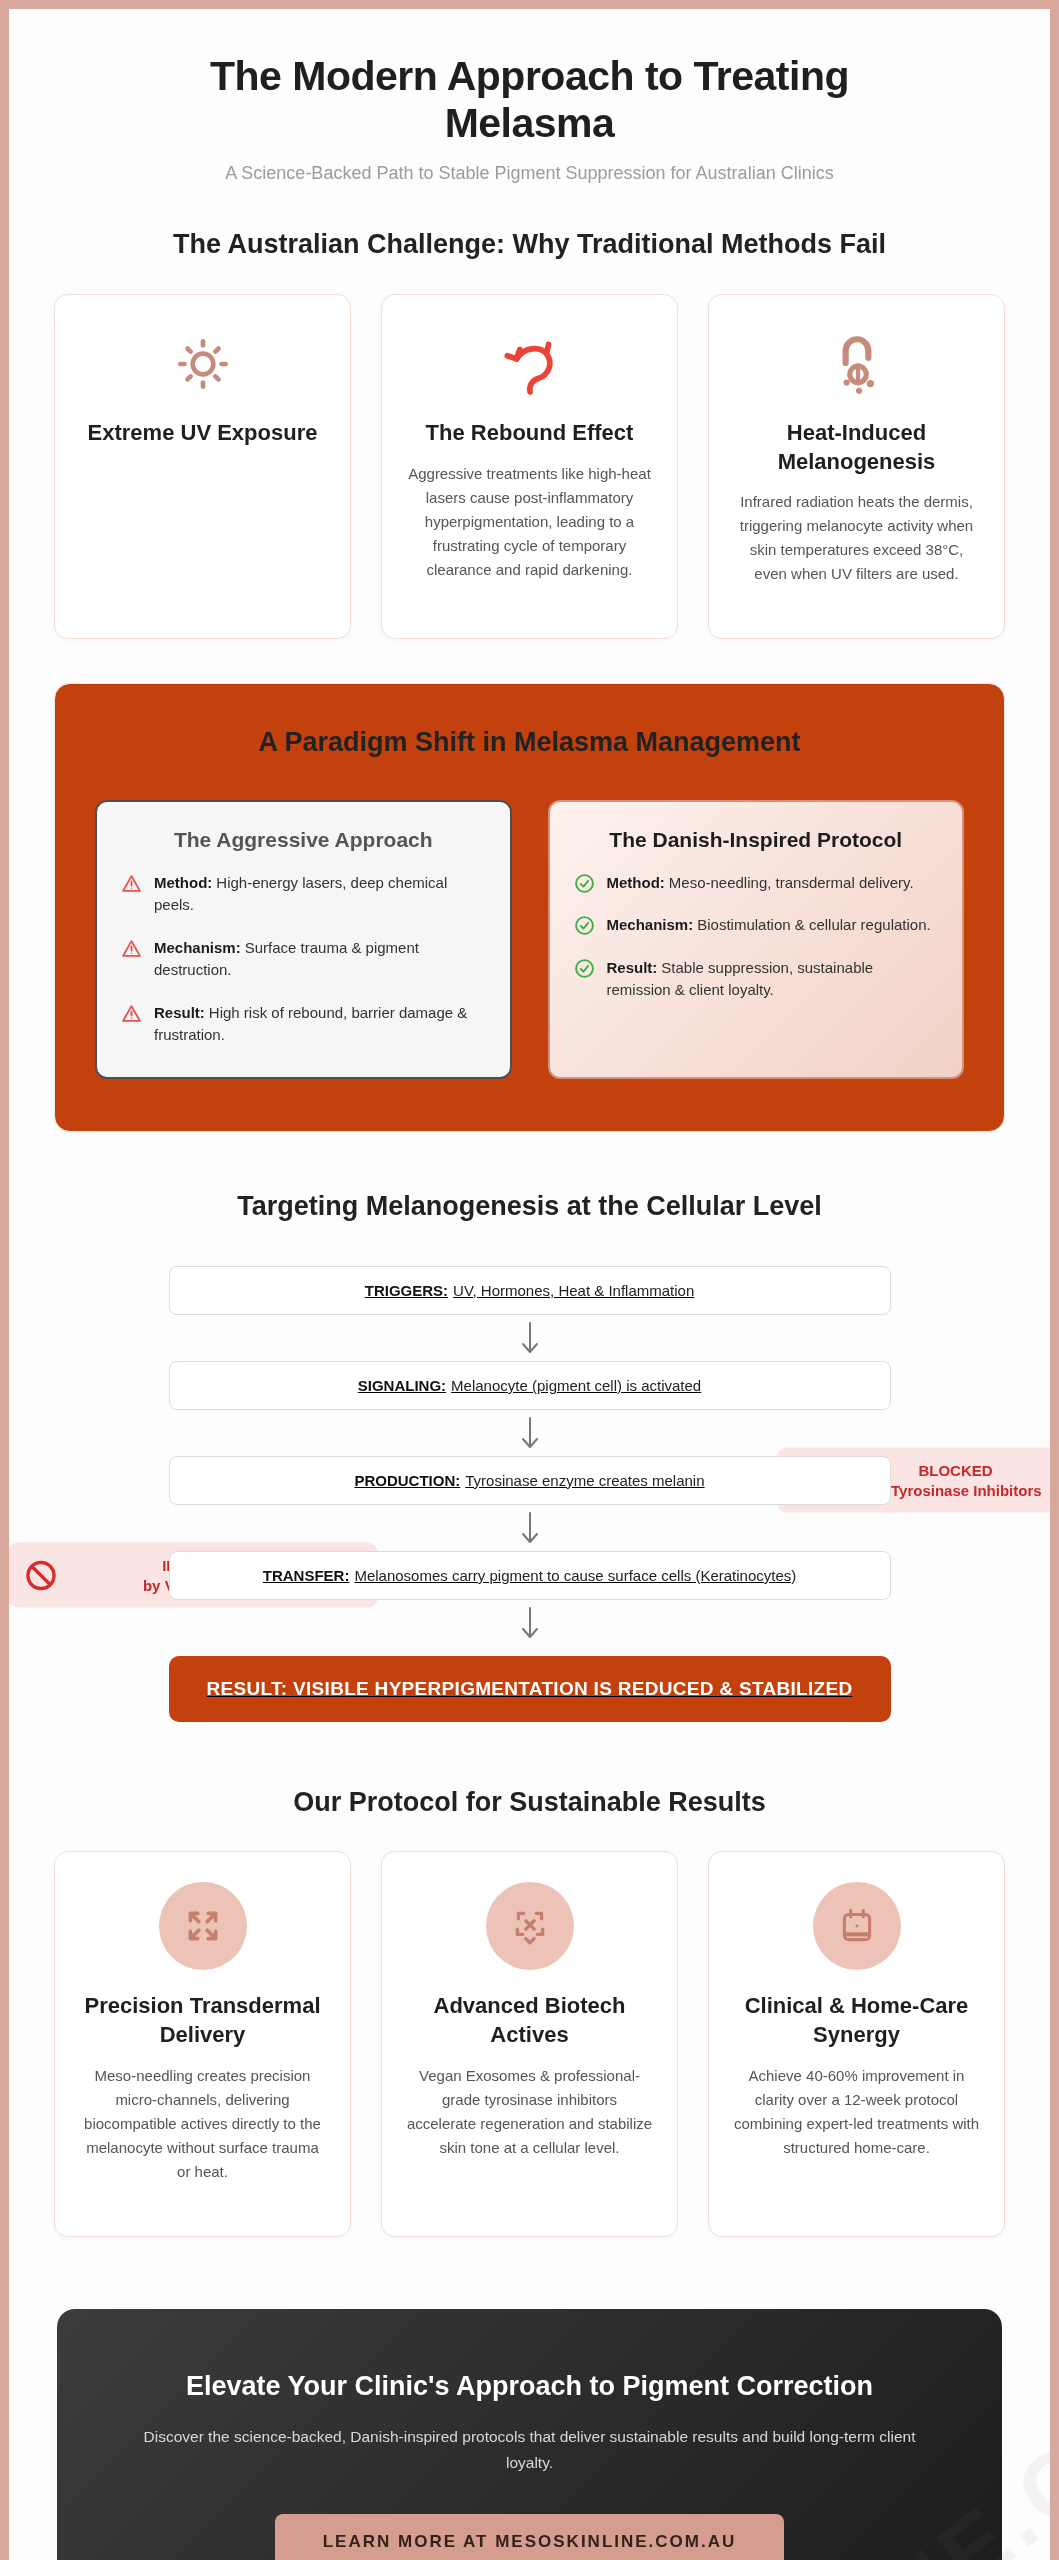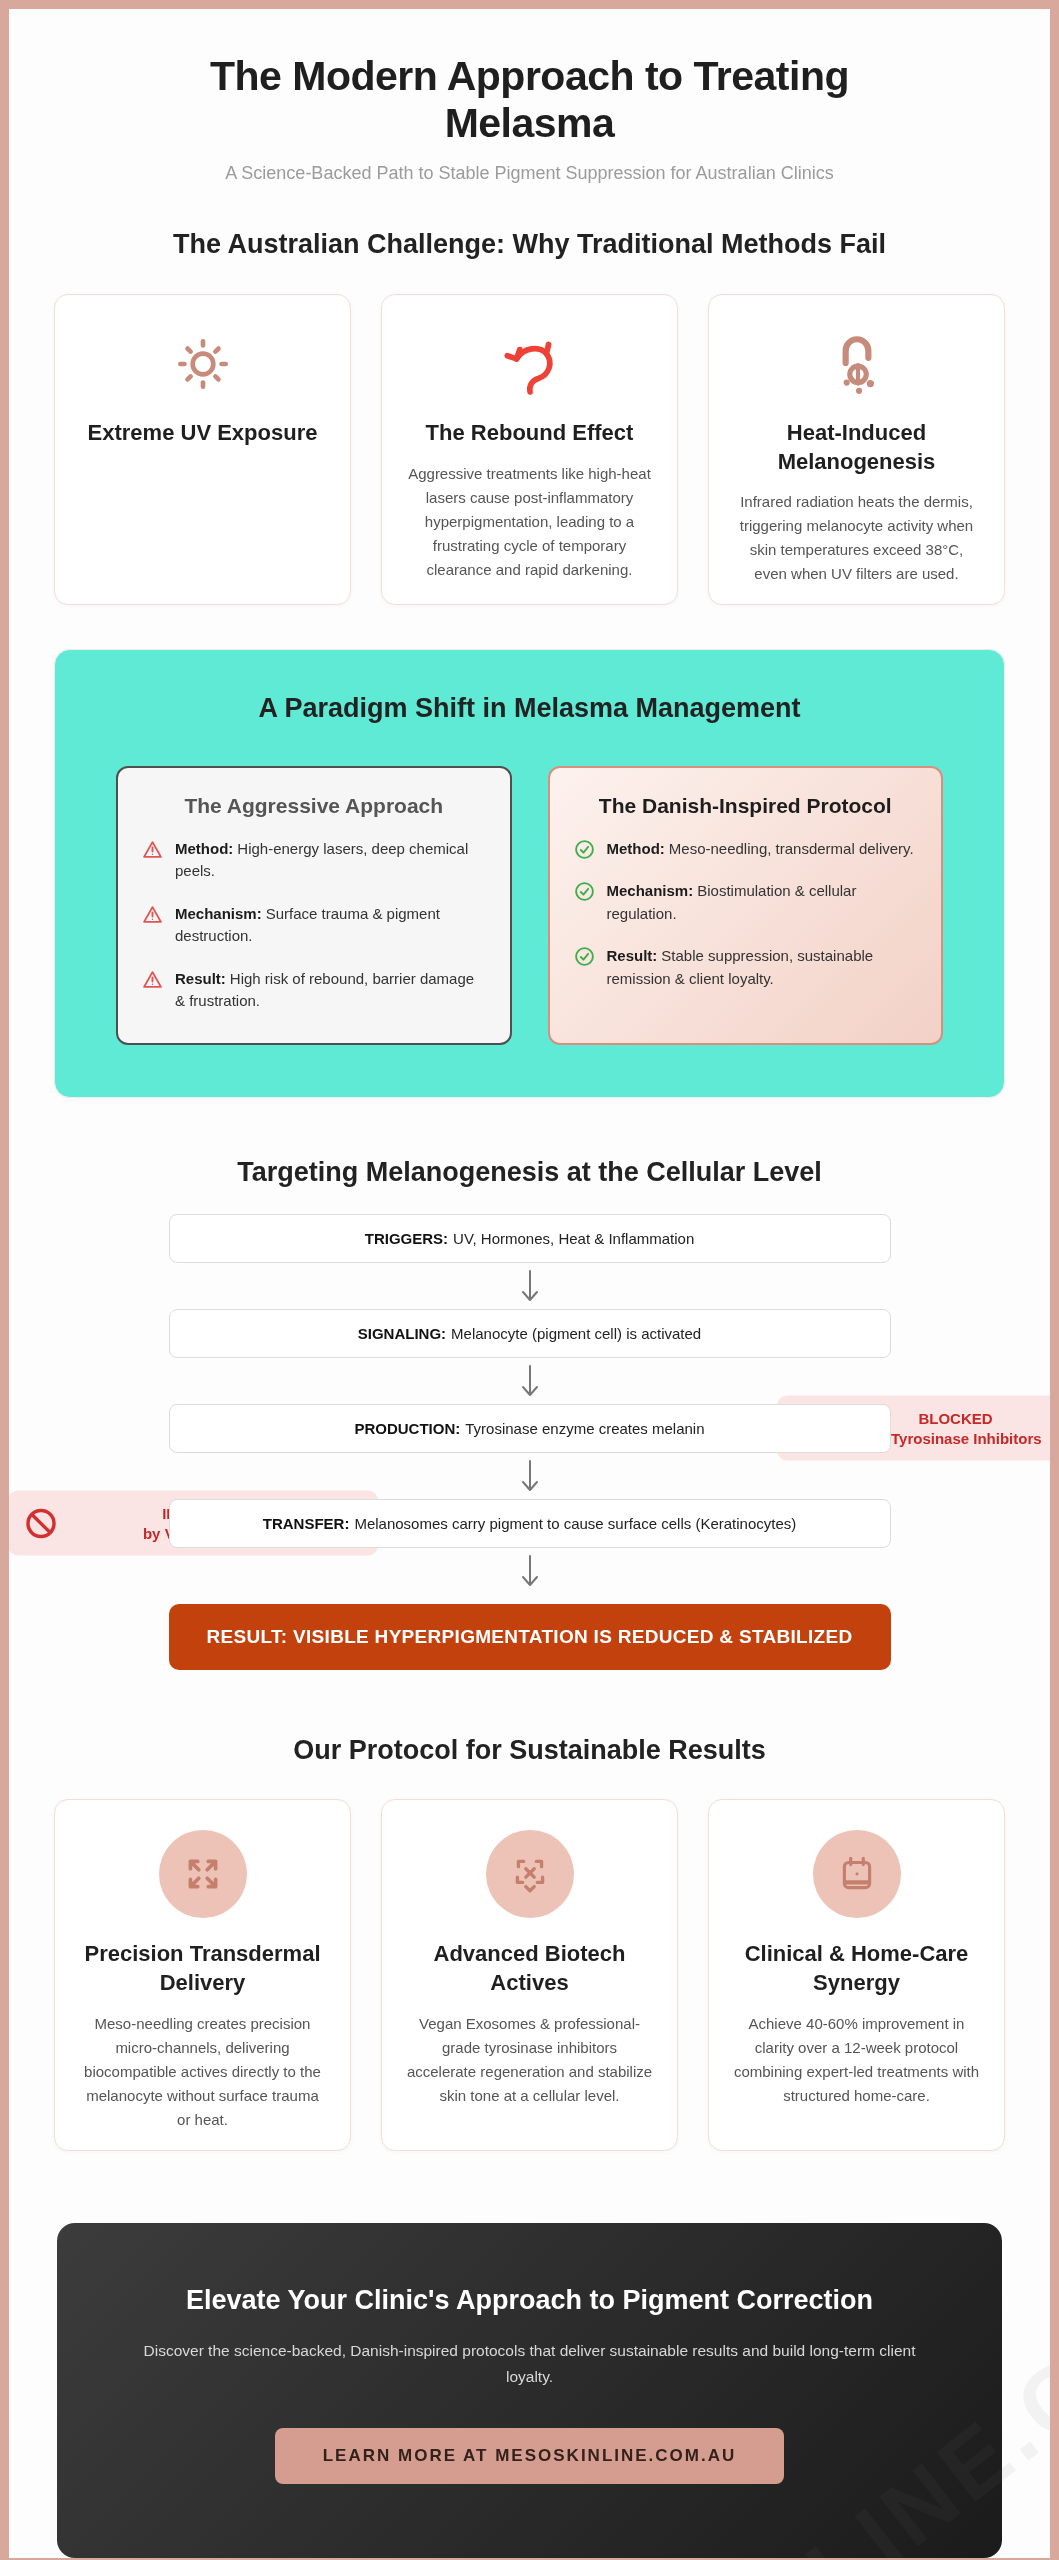--- a/index.html
+++ b/index.html
@@ -24,51 +24,51 @@
     font-size:27px; font-weight:800; color:#222; text-align:center;
     line-height:1.25; margin:0 auto;
   }
 
   
   .challenge { margin-top:44px; }
   .challenge .section-heading { max-width:800px; }
   .card-row { display:flex; gap:30px; margin:32px 45px 0; }
   .card {
     flex:1; background:#fff; border:1px solid #f2dfd6; border-radius:14px;
-    padding:30px 24px 18px; text-align:center;
+    padding:30px 24px 52px; text-align:center;
     box-shadow:0 1px 4px rgba(0,0,0,0.04);
   }
   .card .icon-wrap { height:78px; display:flex; align-items:center; justify-content:center; }
   .card-title { font-size:22px; font-weight:800; color:#1f1f1f; line-height:1.3; margin-top:16px; }
   .card-body { font-size:15px; color:#555; line-height:1.6; margin-top:14px; }
 
   
   .paradigm {
-    margin:44px 45px 0; background:#5eead4; border:1px solid #ececec;
-    border-radius:16px; padding:42px 61px 52px;
+    margin:44px 45px 0; background:#c2410c; border:1px solid #ececec;
+    border-radius:16px; padding:42px 40px 52px;
     box-shadow:0 1px 4px rgba(0,0,0,0.03);
   }
   .paradigm-cols { display:grid; grid-template-columns:1fr 1fr; gap:36px; margin-top:40px; }
   .approach-box { border-radius:12px; padding:26px 24px 30px; }
   .approach-box.aggressive { background:#f6f6f6; border:2px solid #4f4f4f; }
   .approach-box.danish {
     background:linear-gradient(135deg,#fdf2ee 0%,#f2d1c6 100%);
     border:2px solid #d98f7c;
   }
   .approach-title { font-size:21px; font-weight:800; text-align:center; }
   .aggressive .approach-title { color:#555; }
   .danish .approach-title { color:#1d1d1d; }
   .approach-item { display:flex; gap:12px; margin-top:20px; align-items:flex-start; }
   .approach-item svg { flex:0 0 auto; margin-top:1px; }
   .approach-item p { font-size:15px; color:#333; line-height:1.5; }
   .approach-item b { margin-right:4px; color:#1c1c1c; }
 
   
   .cellular { margin-top:58px; }
-  .flow { width:722px; margin:24px auto 0; position:relative; }
+  .flow { width:722px; margin:42px auto 0; position:relative;text-decoration:underline; }
   .flow-step {
     background:#fff; border:1px solid #dcdcdc; border-radius:8px;
     padding:15px 18px; text-align:center; font-size:15px; color:#222;
     position:relative; z-index:2;
   }
   .flow-step b { margin-right:5px; color:#111; }
   .flow-arrow { display:flex; justify-content:center; padding:7px 0; }
   .flow-row { position:relative; }
   .badge {
     position:absolute; z-index:1; top:50%; transform:translateY(-50%);

